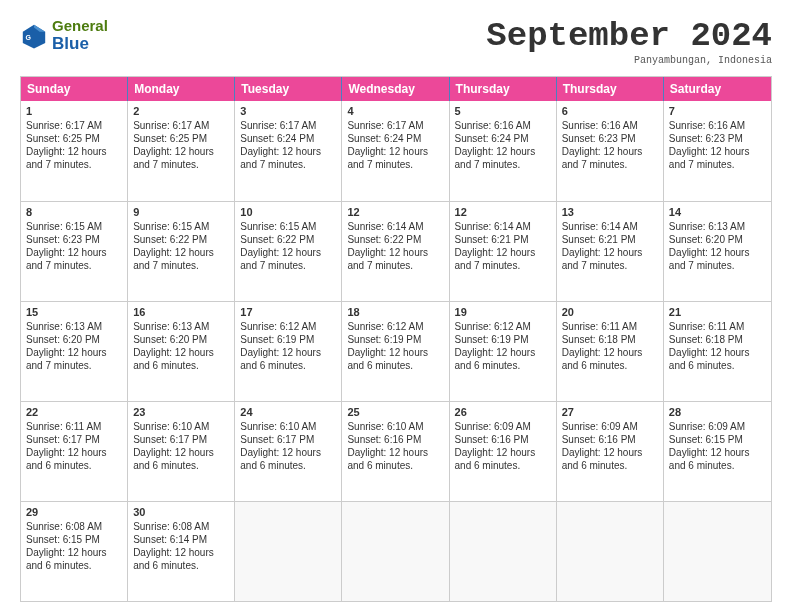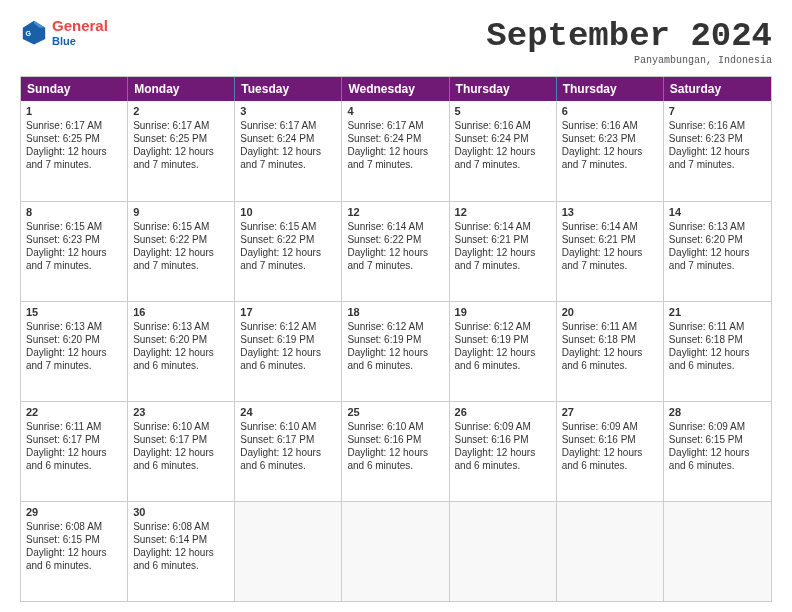--- a/index.html
+++ b/index.html
@@ -48,21 +48,21 @@
     }
     .calendar {
       flex: 1;
       display: flex;
       flex-direction: column;
       border: 1px solid #ccc;
     }
     .cal-header {
       display: grid;
       grid-template-columns: repeat(7, 1fr);
-      background: #701a75;
+      background: #ec4899;
     }
     .cal-header-cell {
       color: #fff;
       font-weight: bold;
       font-size: 12px;
       padding: 5px 6px;
       border-right: 1px solid #4a80c0;
       text-align: left;
     }
     .cal-header-cell:last-child { border-right: none; }
@@ -106,22 +106,22 @@
 
 <div class="page">
   <div class="header">
     <div class="logo">
       <svg class="logo-icon" viewBox="0 0 40 40">
         <polygon points="20,4 36,14 36,30 20,38 4,30 4,14" fill="#1a5fa8"></polygon>
         <polygon points="20,4 36,14 28,14 20,8" fill="#4a90d0"></polygon>
         <text x="8" y="26" font-size="10" fill="white" font-weight="bold">G</text>
       </svg>
       <div>
-        <div style="font-size:15px;font-weight:bold;color:#ef4444;line-height:1.1;">General</div>
-        <div style="font-size:11px;font-weight:bold;color:#1a5fa8;line-height:1.1;">Blue</div>
+        <div style="font-size:15px;font-weight:bold;color:#4d7c0f;line-height:1.1;">General</div>
+        <div style="font-size:17px;font-weight:bold;color:#1a5fa8;line-height:1.1;">Blue</div>
       </div>
     </div>
     <div class="title-block">
       <div class="month-title">September 2024</div>
       <div class="subtitle">Panyambungan, Indonesia</div>
     </div>
   </div>
 
   <div class="calendar">
     <div class="cal-header">

